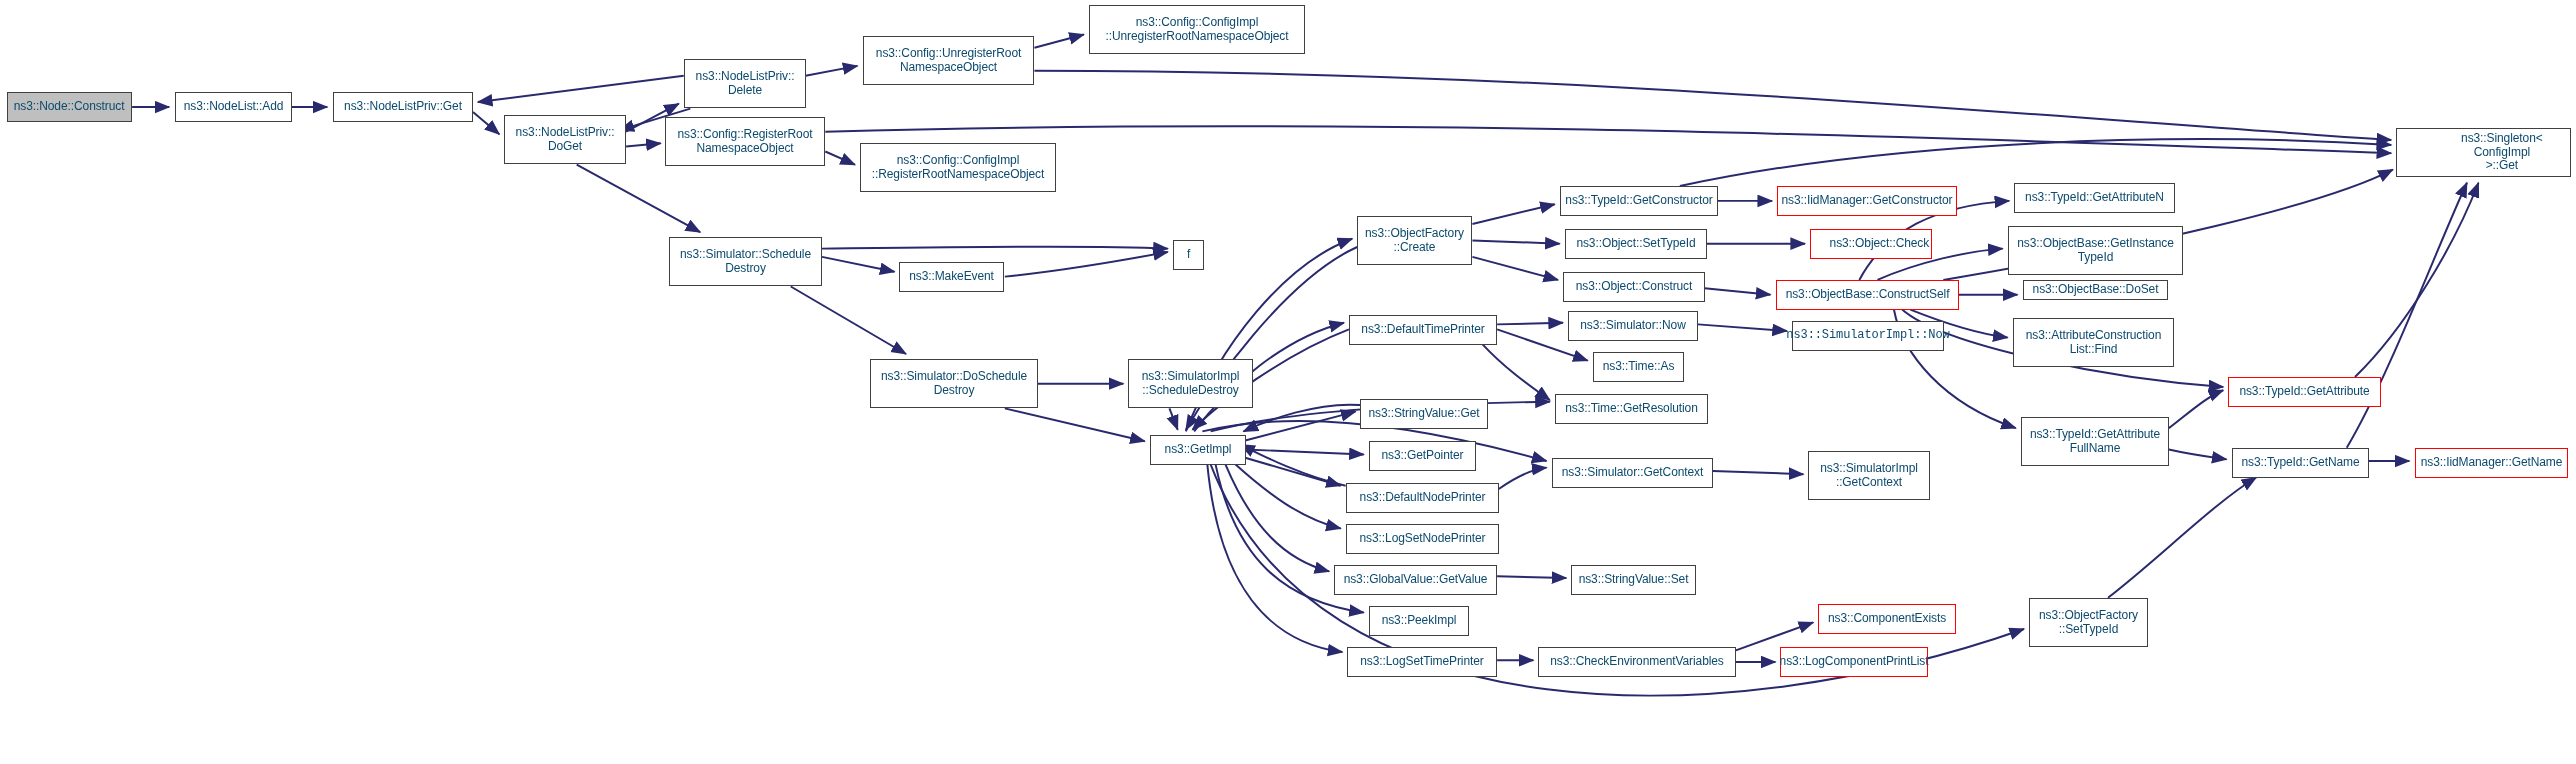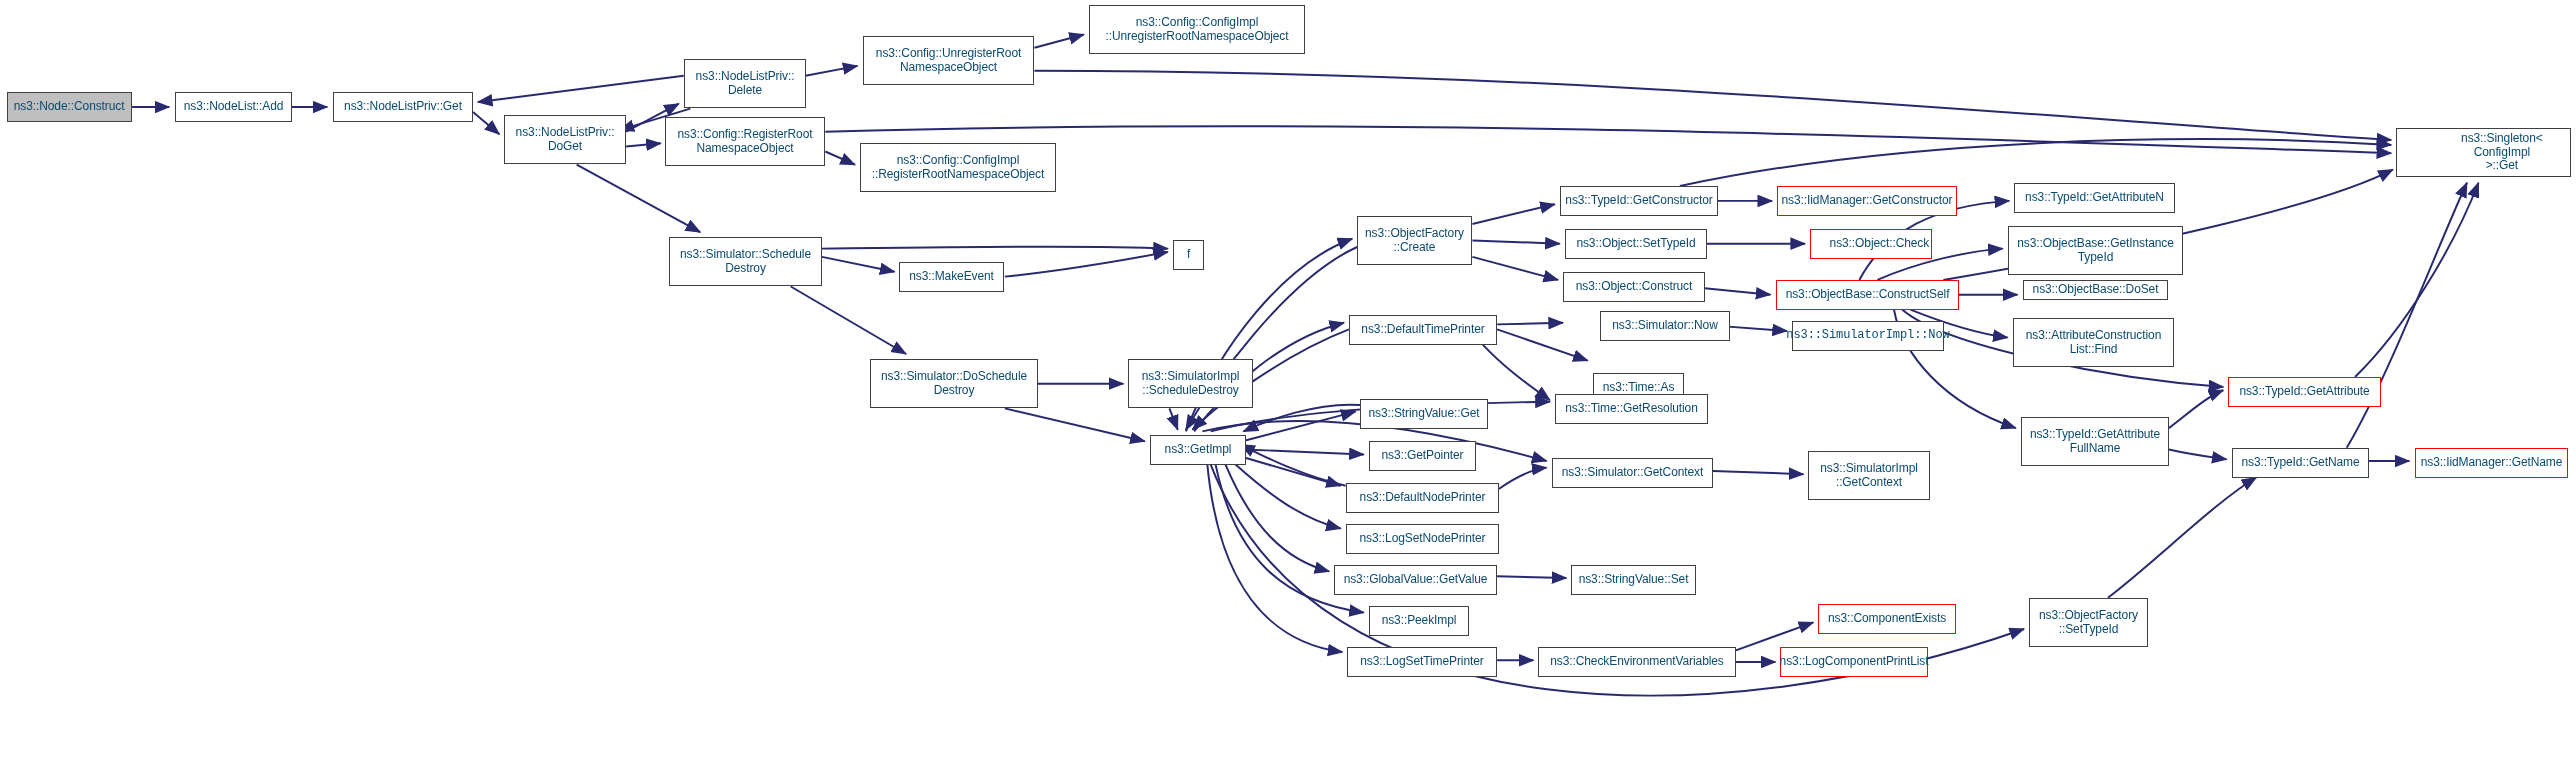--- a/index.html
+++ b/index.html
@@ -160,23 +160,23 @@
     <div class="node red" style="left: 1810px; top: 229px; width: 122px; height: 30px; padding-left: 20px;">ns3::Object::Check</div>
     <div class="node" style="left: 1563px; top: 272px; width: 142px; height: 30px;">ns3::Object::Construct</div>
     <div class="node red" style="left: 1776px; top: 280px; width: 183px; height: 30px;">ns3::ObjectBase::ConstructSelf</div>
     <div class="node" style="left: 2014px; top: 183px; width: 161px; height: 30px;">ns3::TypeId::GetAttributeN</div>
     <div class="node" style="left: 2008px; top: 226px; width: 175px; height: 49px;">ns3::ObjectBase::GetInstance
 TypeId</div>
     <div class="node" style="left: 2023px; top: 280px; width: 145px; height: 20px;">ns3::ObjectBase::DoSet</div>
     <div class="node" style="left: 2013px; top: 318px; width: 161px; height: 49px;">ns3::AttributeConstruction
 List::Find</div>
     <div class="node" style="left: 1349px; top: 315px; width: 148px; height: 30px;">ns3::DefaultTimePrinter</div>
-    <div class="node" style="left: 1568px; top: 311px; width: 130px; height: 30px; margin-left: 32px;">ns3::Simulator::Now</div>
+    <div class="node" style="left: 1568px; top: 311px; width: 130px; height: 30px;">ns3::Simulator::Now</div>
     <div class="node" style="left: 1792px; top: 321px; width: 152px; height: 30px; font-family: Liberation Mono, monospace;">ns3::SimulatorImpl::Now</div>
-    <div class="node" style="left: 1593px; top: 352px; width: 91px; height: 30px; margin-top: 21px;">ns3::Time::As</div>
+    <div class="node" style="left: 1593px; top: 352px; width: 91px; height: 30px;">ns3::Time::As</div>
     <div class="node" style="left: 1555px; top: 394px; width: 153px; height: 30px;">ns3::Time::GetResolution</div>
     <div class="node" style="left: 1360px; top: 399px; width: 128px; height: 30px;">ns3::StringValue::Get</div>
     <div class="node" style="left: 1369px; top: 441px; width: 107px; height: 30px;">ns3::GetPointer</div>
     <div class="node" style="left: 1346px; top: 483px; width: 153px; height: 30px;">ns3::DefaultNodePrinter</div>
     <div class="node" style="left: 1552px; top: 458px; width: 161px; height: 30px;">ns3::Simulator::GetContext</div>
     <div class="node" style="left: 1808px; top: 451px; width: 122px; height: 49px;">ns3::SimulatorImpl
 ::GetContext</div>
     <div class="node" style="left: 1346px; top: 524px; width: 153px; height: 30px;">ns3::LogSetNodePrinter</div>
     <div class="node" style="left: 1334px; top: 565px; width: 163px; height: 30px;">ns3::GlobalValue::GetValue</div>
     <div class="node" style="left: 1571px; top: 565px; width: 125px; height: 30px;">ns3::StringValue::Set</div>

